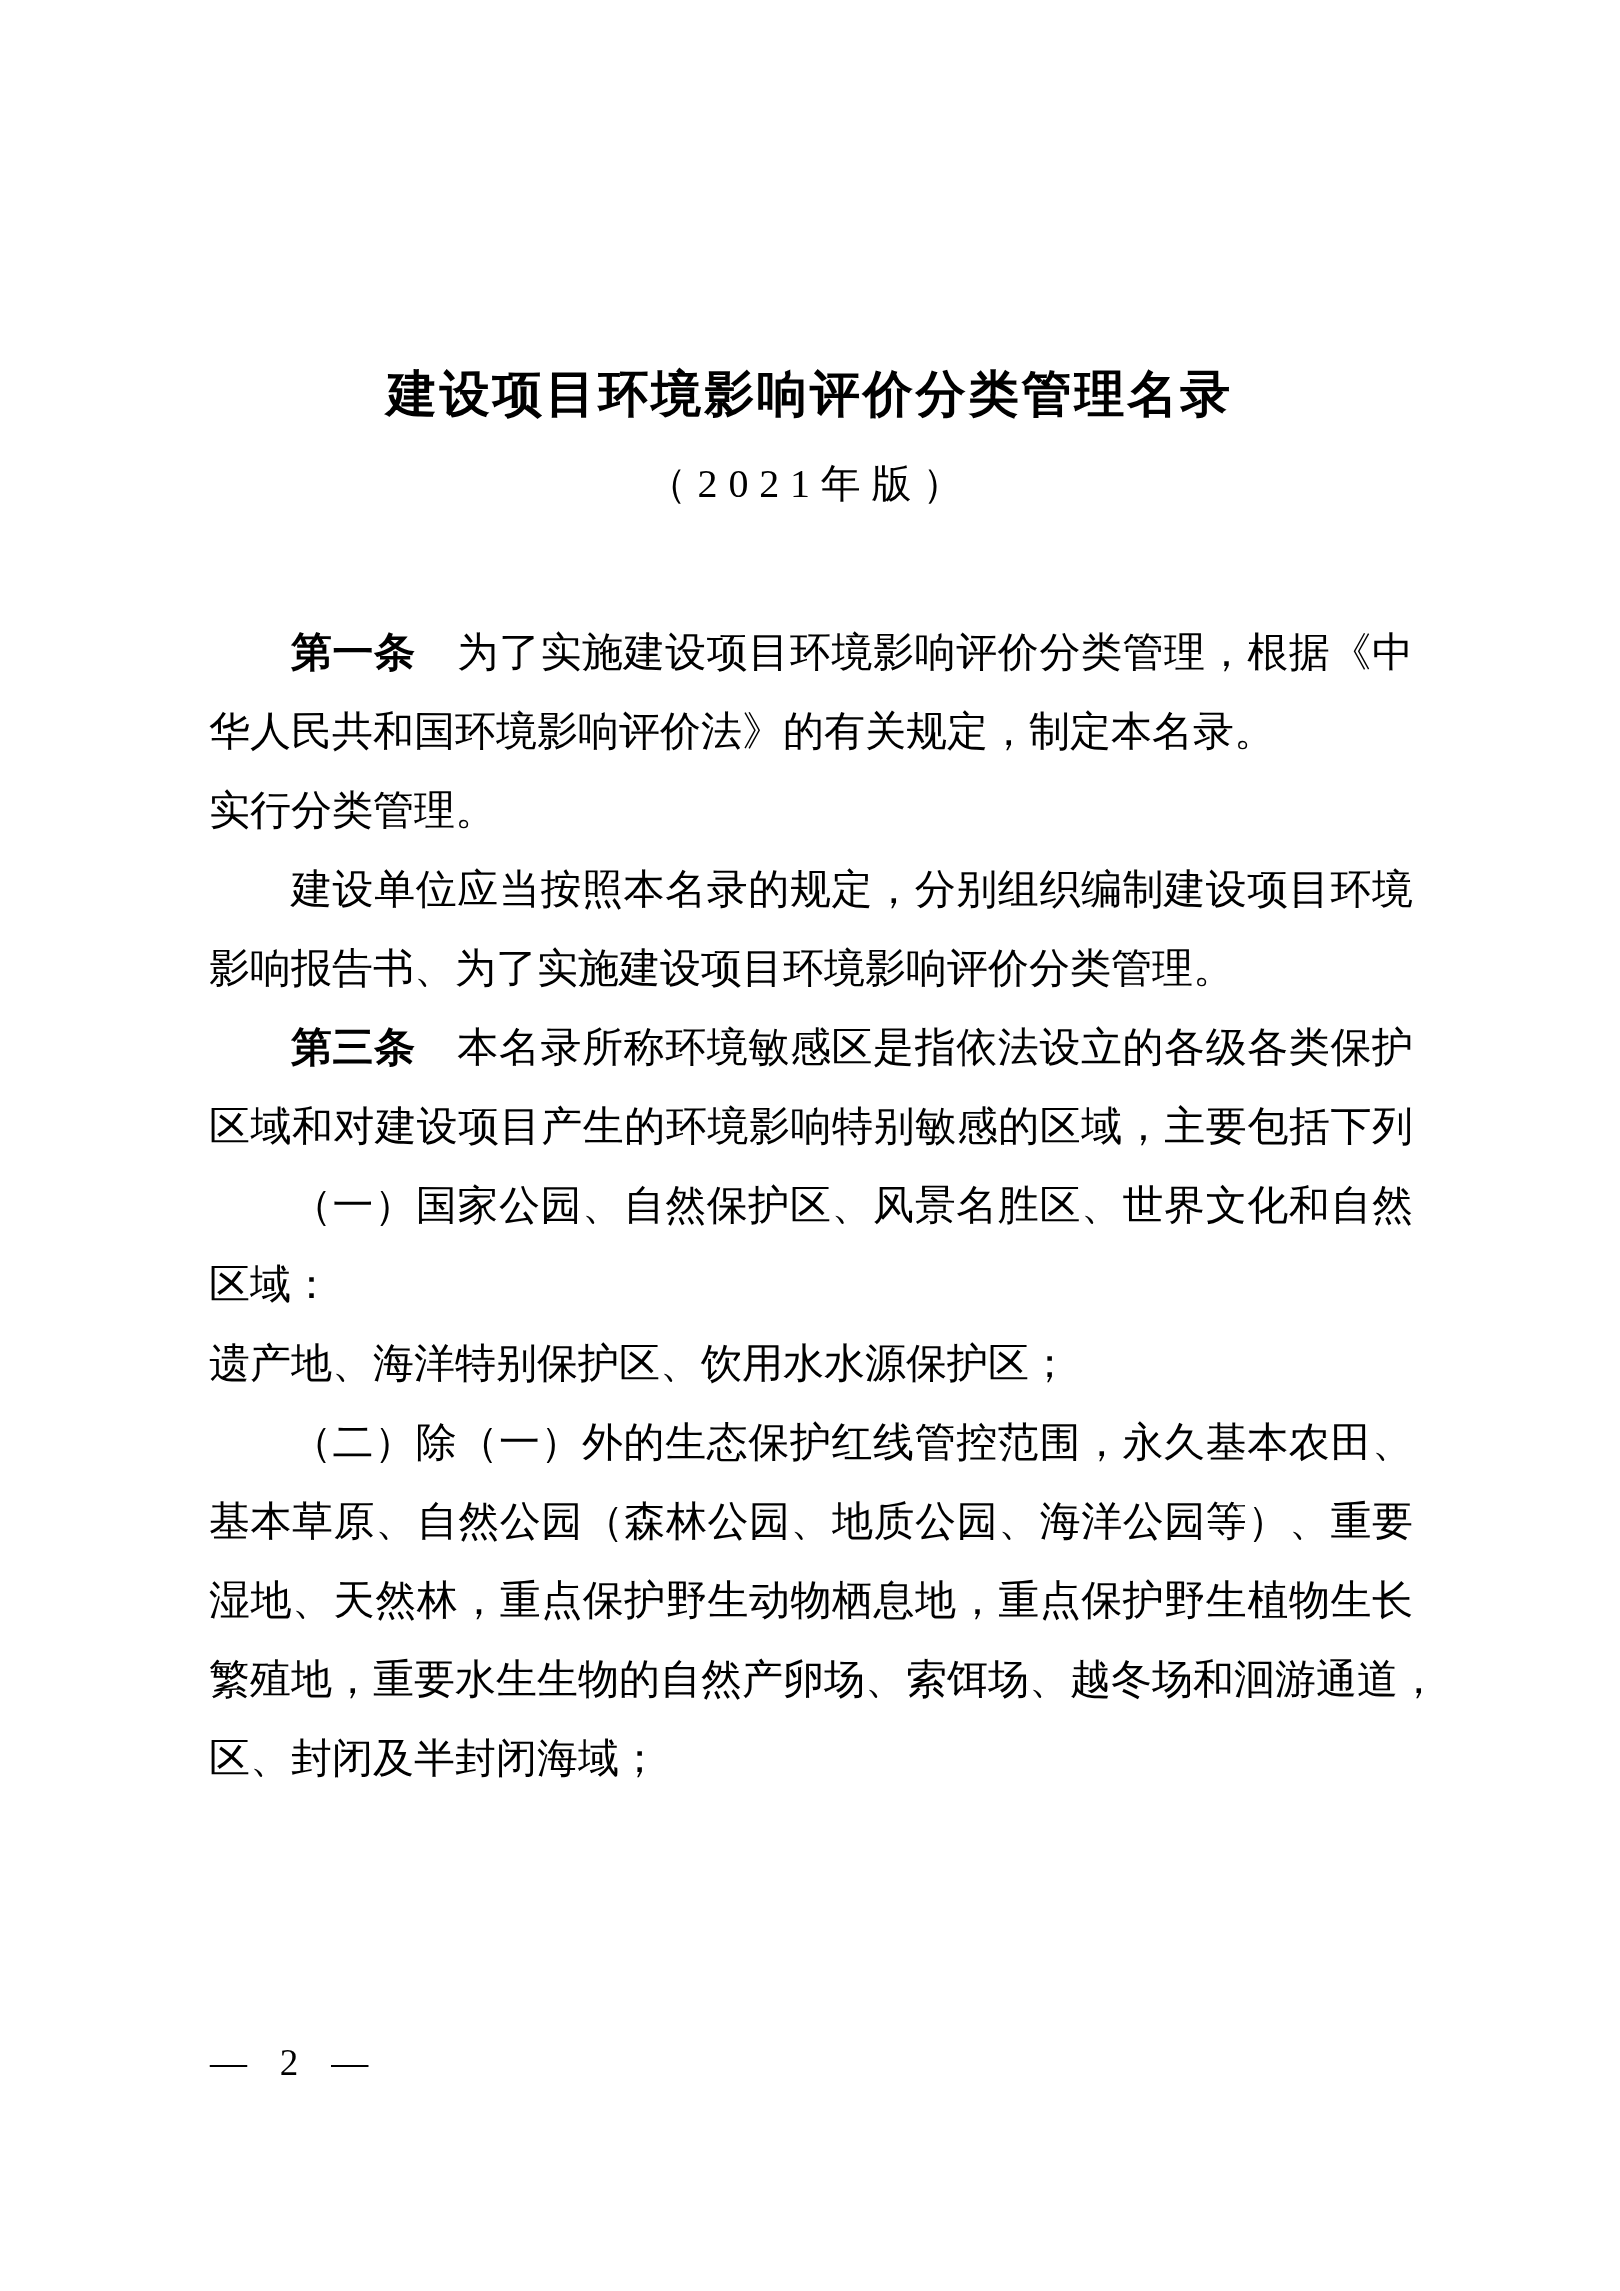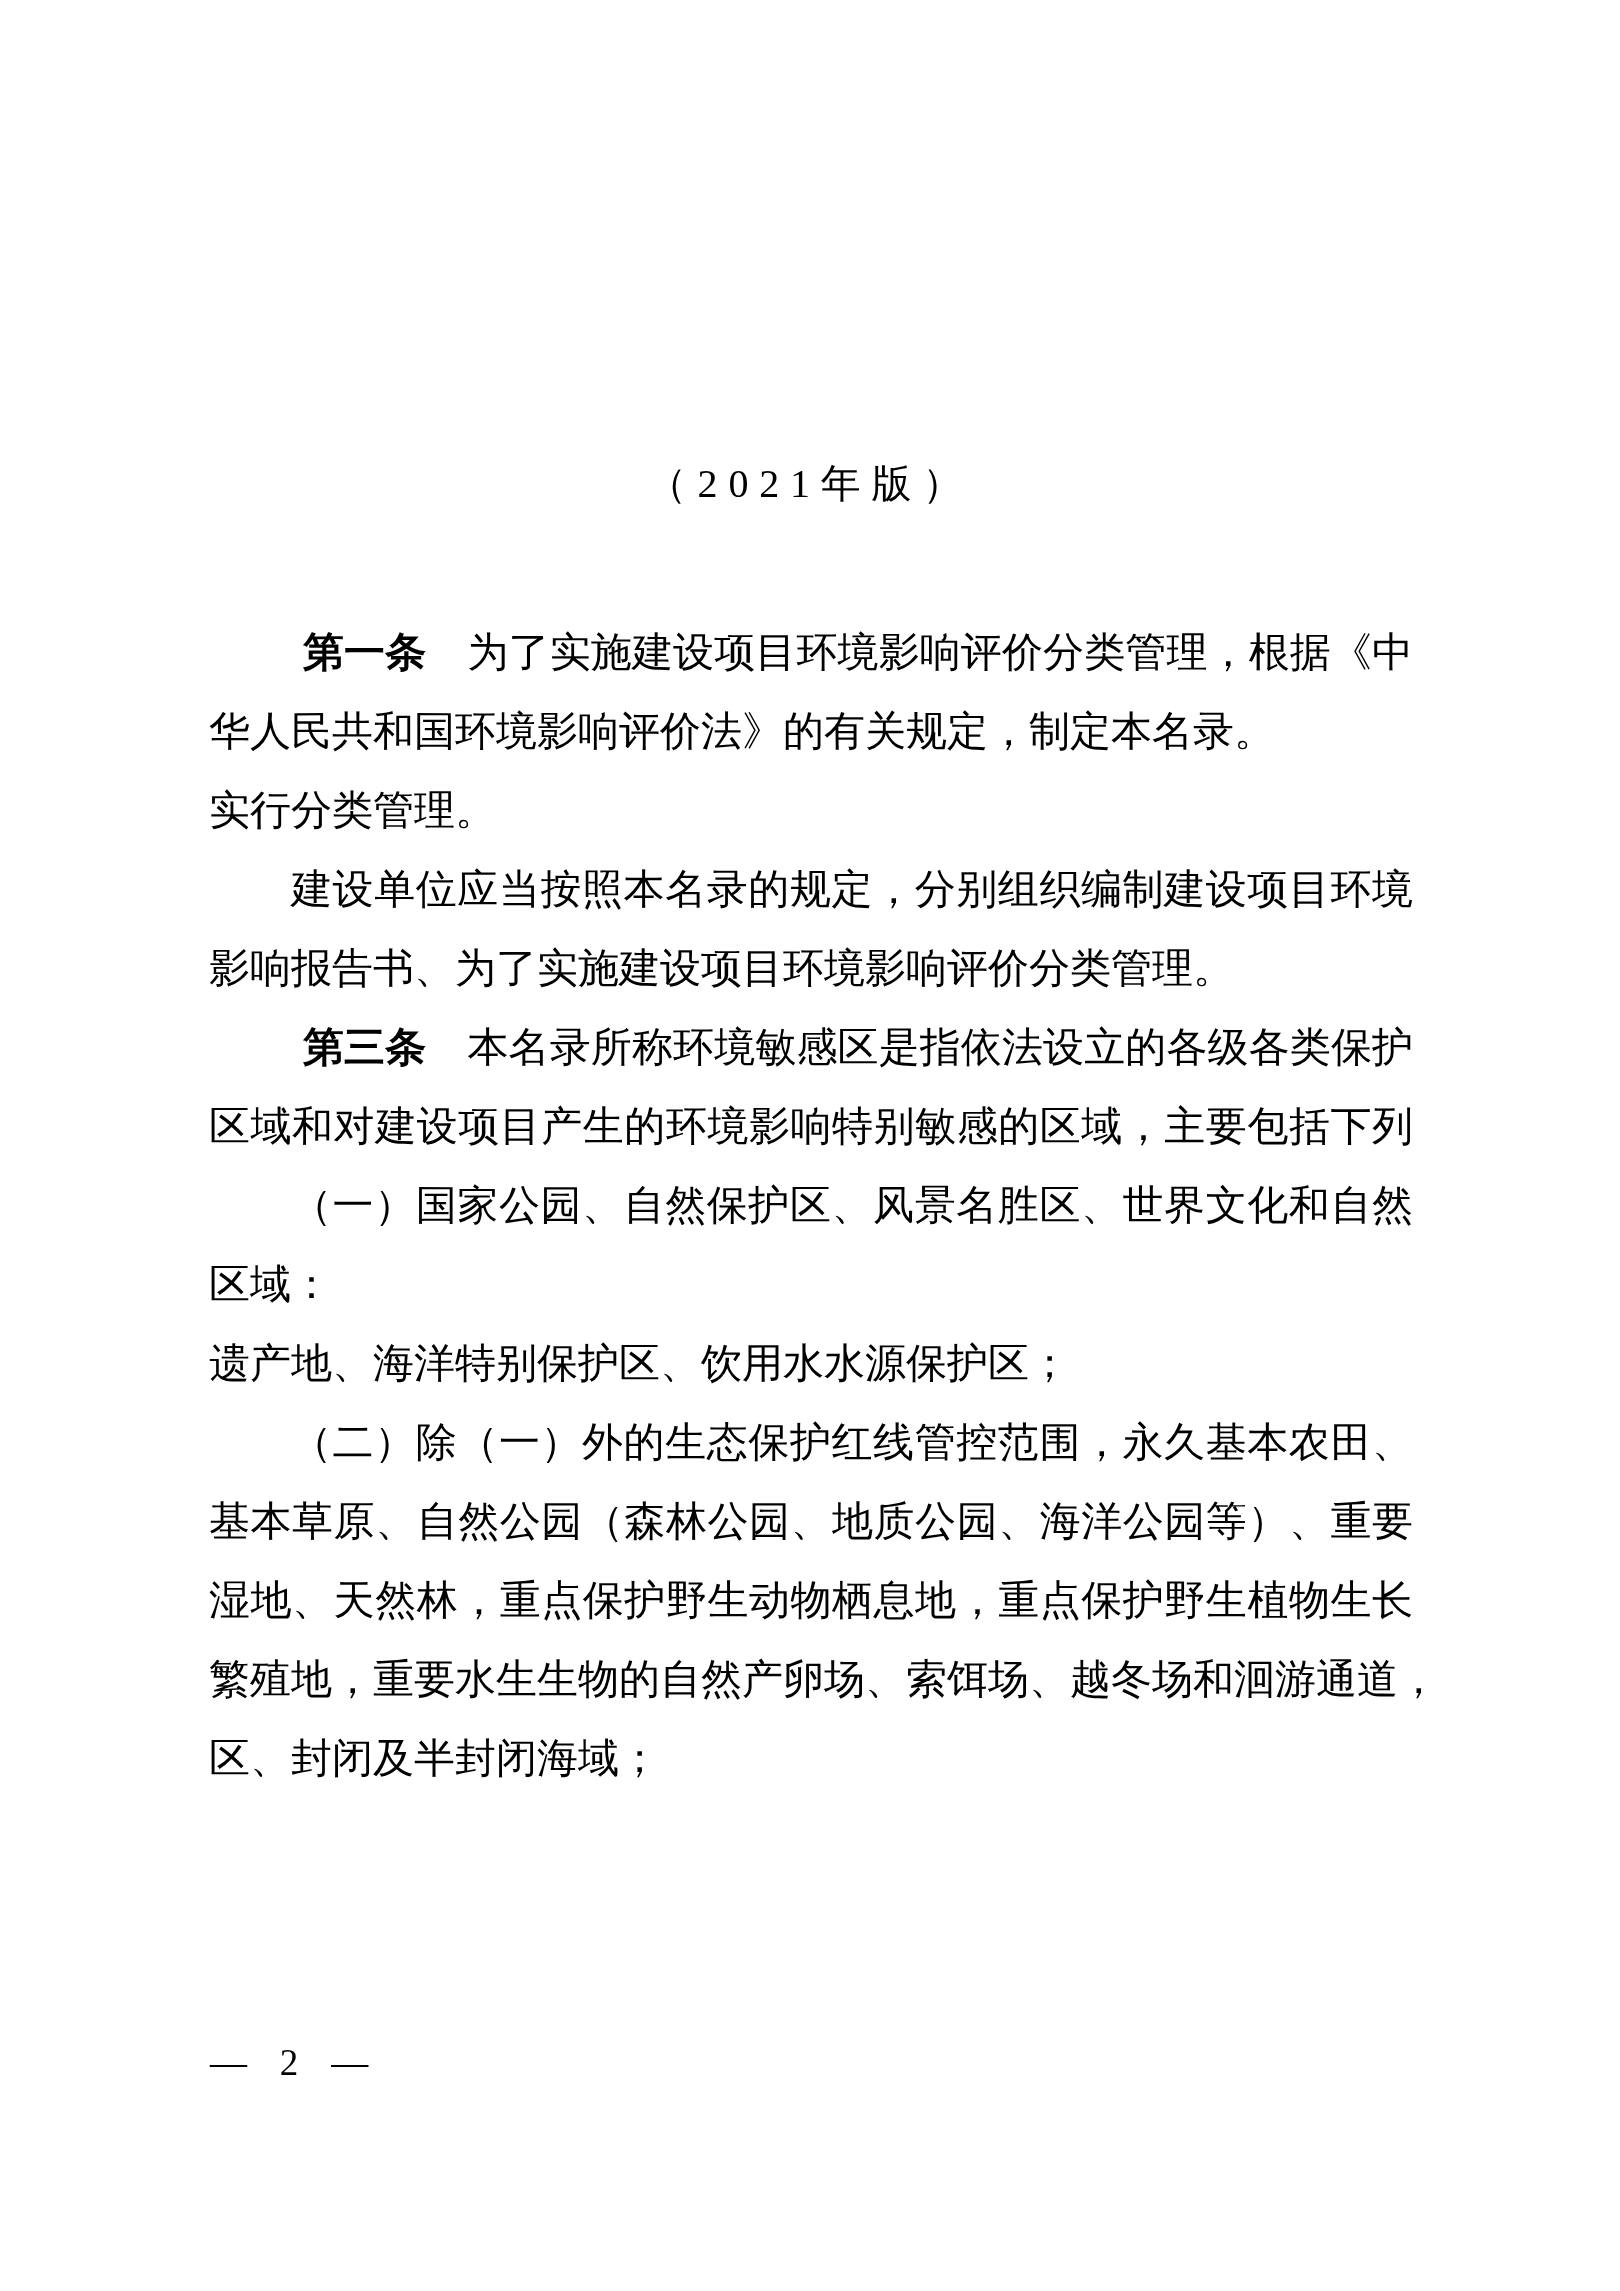--- a/index.html
+++ b/index.html
@@ -41,34 +41,34 @@
     text-align:justify;
     word-break:keep-all;
     line-break:strict;
   }
   .line.fill{ text-align-last:justify; }
   .line.indent{ text-indent:82px; }
   .line.hang{ white-space:nowrap; text-align-last:auto; }
   .article-no{
     font-family:Liberation Serif, serif;
     font-weight:bold;
-    margin-left:12px;
   }
   .page-footer{
     position:absolute;left:210px;top:2041px;
     font-size:37px;
     letter-spacing:11.8px;
     line-height:43px;
     white-space:nowrap;
   }
 </style>
 </head>
 <body>
 
 <div class="page" style="color: rgb(0, 0, 0); background: rgb(255, 255, 255);">
+  <h1 class="doc-title">建设项目环境影响评价分类管理名录</h1>
   <div class="doc-subtitle">（2021年版）</div>
   <div class="doc-body" id="doc-body">
       <div class="line fill indent"><span class="article-no">第一条</span><span class="run">　为了实施建设项目环境影响评价分类管理，根据《中</span></div>
       <div class="line"><span class="run">华人民共和国环境影响评价法》的有关规定，制定本名录。</span></div>
       <div class="line"><span class="run">实行分类管理。</span></div>
       <div class="line fill indent"><span class="run">建设单位应当按照本名录的规定，分别组织编制建设项目环境</span></div>
       <div class="line"><span class="run">影响报告书、为了实施建设项目环境影响评价分类管理。</span></div>
       <div class="line fill indent"><span class="article-no">第三条</span><span class="run">　本名录所称环境敏感区是指依法设立的各级各类保护</span></div>
       <div class="line fill"><span class="run">区域和对建设项目产生的环境影响特别敏感的区域，主要包括下列</span></div>
       <div class="line fill indent"><span class="run">（一）国家公园、自然保护区、风景名胜区、世界文化和自然</span></div>

